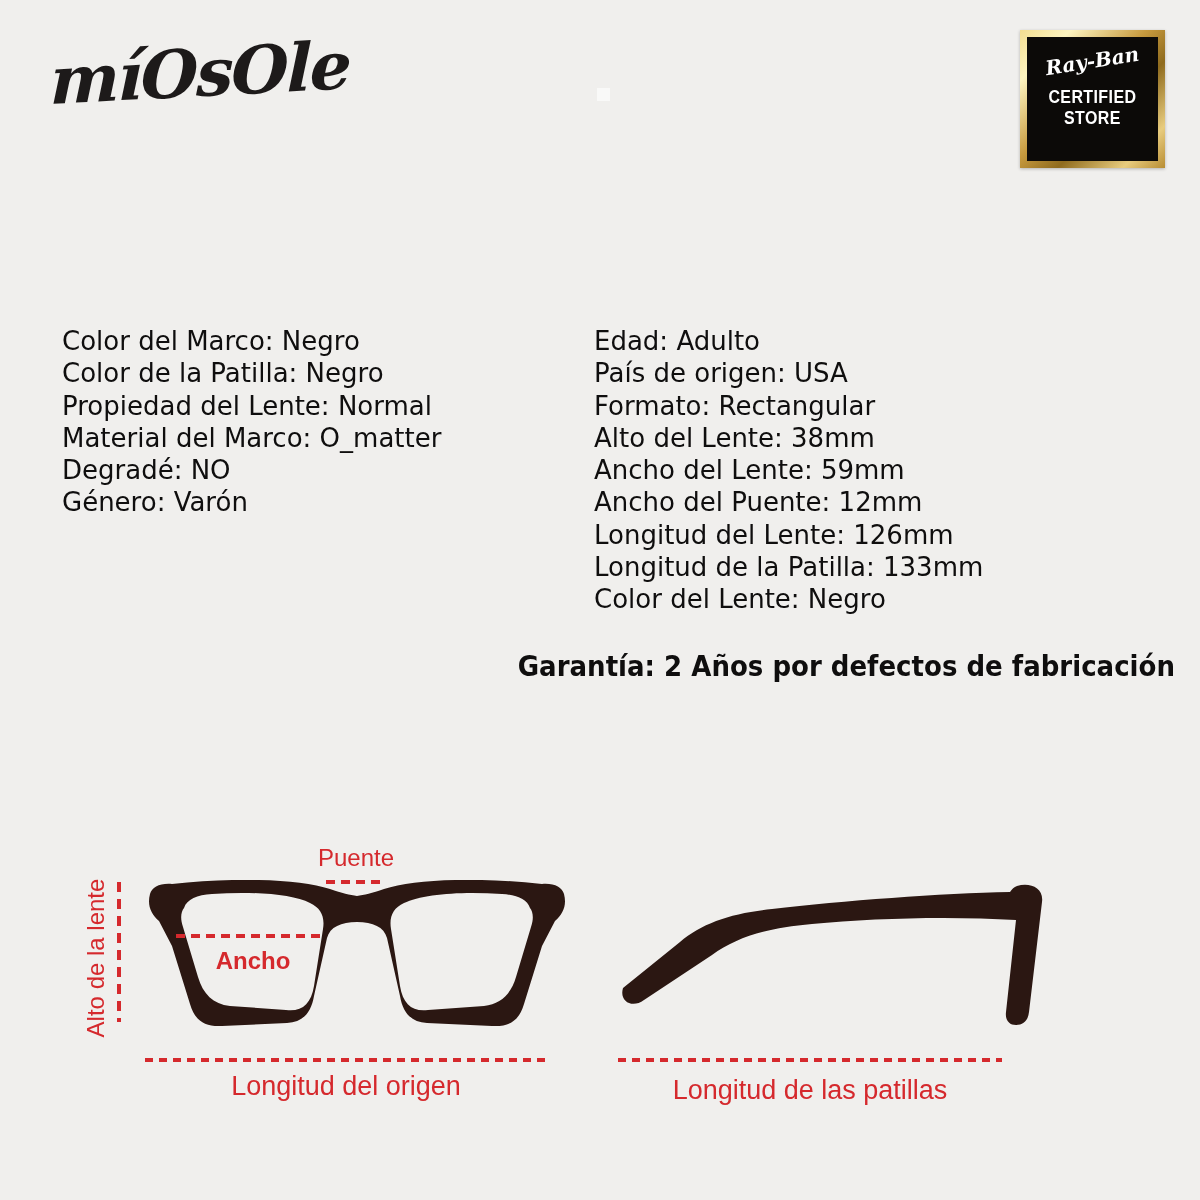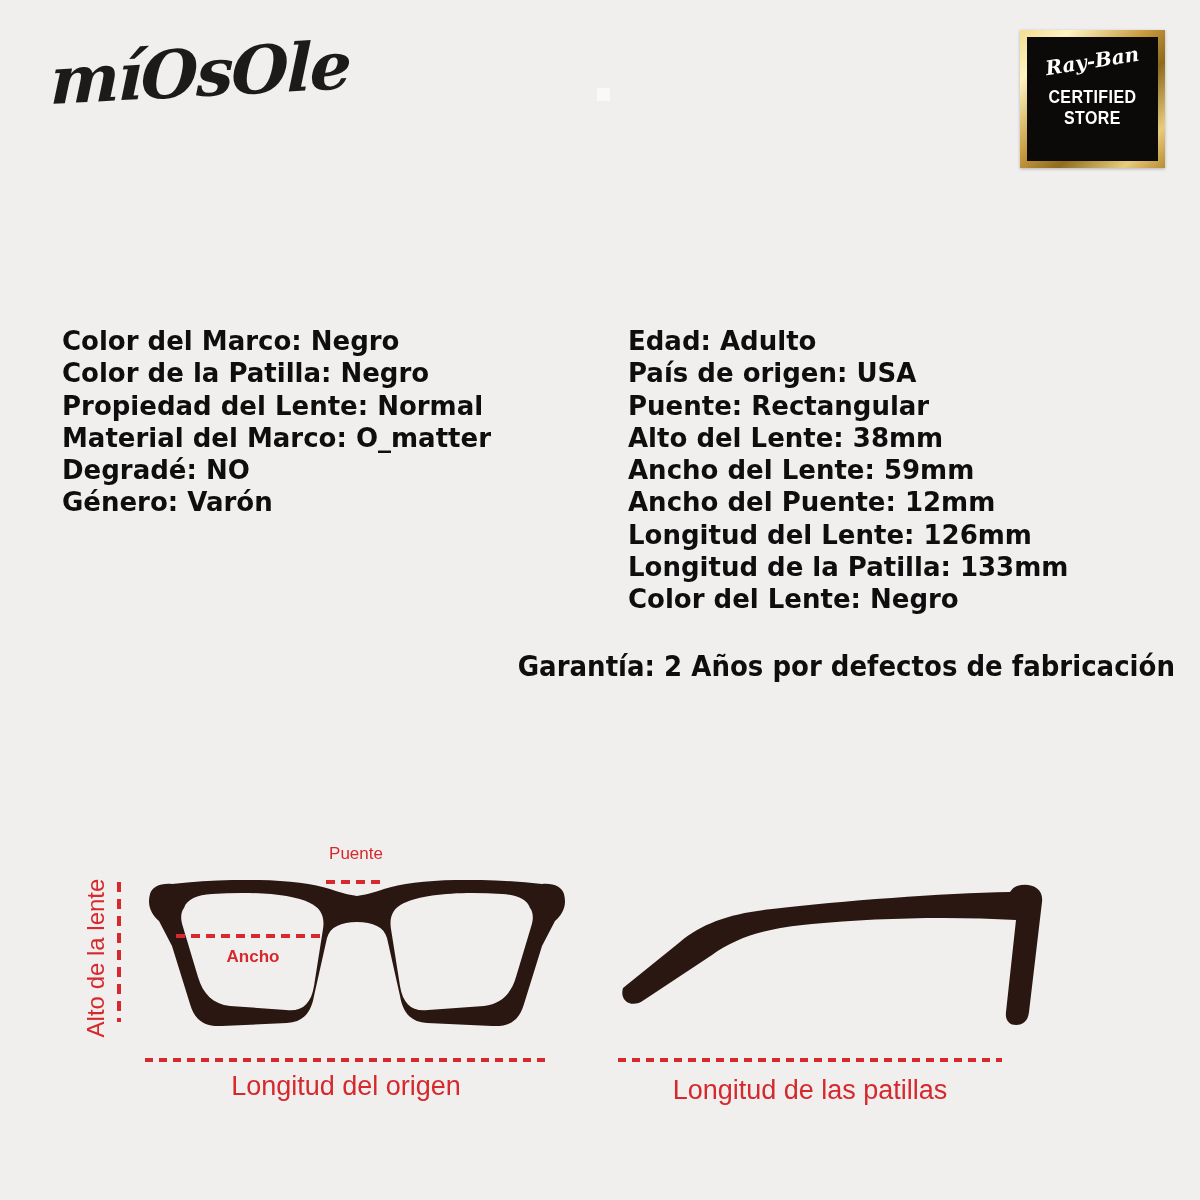--- a/index.html
+++ b/index.html
@@ -58,25 +58,25 @@
     font-family:"Liberation Sans","DejaVu Sans",sans-serif;
     font-weight:bold;
     font-size:19px;line-height:21px;
     letter-spacing:.5px;
     transform:scaleX(.84);
   }
 
   
   .spec-col{
     position:absolute;top:325px;
-    font-weight:bold;font-size:26px;line-height:32.3px;
+    font-weight:normal;font-size:26px;line-height:32.3px;
     white-space:nowrap;
   }
   #spec-col-left{left:62px;}
-  #spec-col-right{left:628px;}
+  #spec-col-right{left:594px;}
 
   
   .warranty{
     position:absolute;left:0;top:650px;width:1200px;
     text-align:right;
   }
   .warranty span{
     display:inline-block;
     font-weight:bold;font-size:28px;
     transform:scaleX(.93);
@@ -97,21 +97,21 @@
   #puente-dash{left:326px;top:880px;width:58px;}
   #ancho-dash{left:176px;top:934px;width:146px;}
   #alto-dash{left:117px;top:882px;height:140px;}
   #front-length-dash{left:145px;top:1058px;width:400px;}
   #temple-length-dash{left:618px;top:1058px;width:384px;}
 
   .red-label{
     position:absolute;
     color:var(--red);
     font-family:"Liberation Sans","DejaVu Sans",sans-serif;
-    font-size:17px;line-height:1.1;
+    font-size:24px;line-height:1.1;
     text-align:center;
     white-space:nowrap;
   }
   #puente-label{left:296px;top:845px;width:120px;}
   #ancho-label{left:193px;top:948px;width:120px;font-weight:bold;}
   #alto-label{
     left:96px;top:958px;width:auto;
     font-size:24px;
     transform:translate(-50%,-50%) rotate(-90deg);
   }
@@ -143,21 +143,21 @@
       <div class="spec-row">Color del Marco: Negro</div>
       <div class="spec-row">Color de la Patilla: Negro</div>
       <div class="spec-row">Propiedad del Lente: Normal</div>
       <div class="spec-row">Material del Marco: O_matter</div>
       <div class="spec-row">Degradé: NO</div>
       <div class="spec-row">Género: Varón</div>
     </div>
   <div class="spec-col" id="spec-col-right">
       <div class="spec-row">Edad: Adulto</div>
       <div class="spec-row">País de origen: USA</div>
-      <div class="spec-row">Puente: Rectangular</div>
+      <div class="spec-row">Formato: Rectangular</div>
       <div class="spec-row">Alto del Lente: 38mm</div>
       <div class="spec-row">Ancho del Lente: 59mm</div>
       <div class="spec-row">Ancho del Puente: 12mm</div>
       <div class="spec-row">Longitud del Lente: 126mm</div>
       <div class="spec-row">Longitud de la Patilla: 133mm</div>
       <div class="spec-row">Color del Lente: Negro</div>
     </div>
 
   <div class="warranty">
     <span id="warranty-text">Garantía: 2 Años por defectos de fabricación</span>

